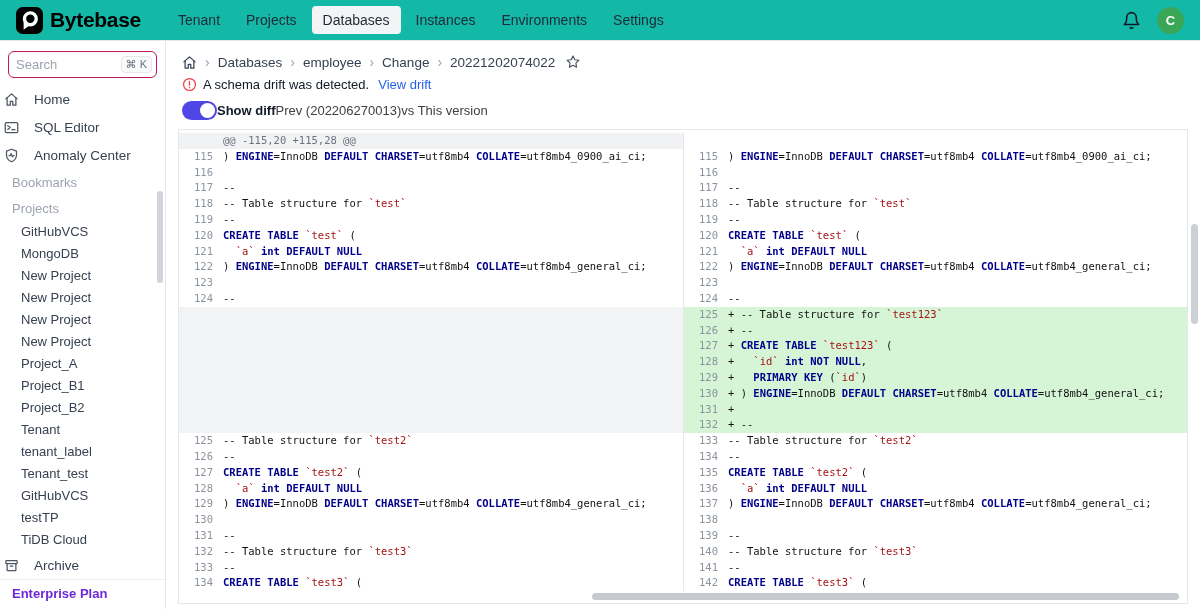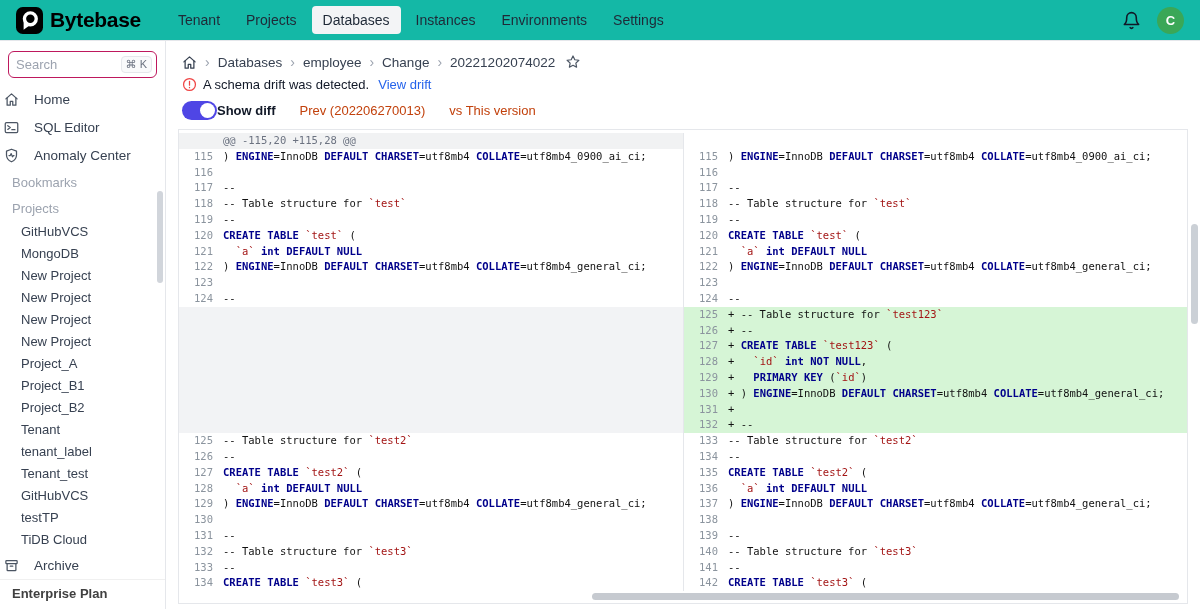--- a/index.html
+++ b/index.html
@@ -35,21 +35,21 @@
   .search-box kbd{font-size:11px; color:#6b7280; border:1px solid #e5e7eb; background:#f9fafb;
     border-radius:4px; padding:1px 4px; white-space:nowrap; font-family:"Liberation Sans", sans-serif;}
   .snav-item{display:flex; align-items:center; gap:15px; padding:0 4px; height:28px;
     font-size:13.5px; color:#374151; cursor:pointer;}
   .sicon{display:inline-flex; color:#4b5563;}
   .section-label{padding:0 12px; height:26px; display:flex; align-items:center;
     font-size:13px; color:#9ca3af;}
   .proj-item{padding:0 10px 0 21px; height:22px; display:flex; align-items:center;
     font-size:13px; color:#374151; cursor:pointer; white-space:nowrap; overflow:hidden;}
   .sidebar-bottom{margin-top:auto;}
-  .plan{font-size:13px; font-weight:700; color:#404040; padding:6px 12px 8px;
+  .plan{font-size:13px; font-weight:700; color:#6d28d9; padding:6px 12px 8px;
     border-top:1px solid #f0f0f0;}
   .side-scrollbar{position:absolute; right:2px; top:150px; width:6px; height:92px;
     border-radius:3px; background:#d1d5db; cursor:pointer;}
   
   .main{flex:1; position:relative; display:flex; flex-direction:column; overflow:hidden;}
   .breadcrumb{display:flex; align-items:center; gap:8px; padding:13px 16px 5px;
     font-size:13.5px; color:#374151; font-weight:500;}
   .bc-home{display:inline-flex; color:#374151; cursor:pointer;}
   .bc-items{display:inline-flex; align-items:center; gap:8px;}
   .bc-sep{color:#9ca3af; font-weight:400; font-size:14px;}
@@ -58,21 +58,21 @@
   .alert-row{display:flex; align-items:center; gap:6px; padding:2px 16px 3px; font-size:13px;
     color:#111827;}
   .alert-ic{display:inline-flex; color:var(--alert);}
   .link{color:var(--link); cursor:pointer; text-decoration:none; margin-left:3px;}
   .toolbar{display:flex; align-items:center; gap:0; padding:6px 16px 8px; font-size:13px;}
   .toggle{width:35px; height:19px; border-radius:10px; background:var(--accent);
     position:relative; display:inline-block; cursor:pointer; flex:none;}
   .toggle .knob{position:absolute; right:2px; top:2px; width:15px; height:15px;
     border-radius:50%; background:#fff;}
   .tog-label{font-weight:700; color:#111827;}
-  .cmp{color:#c2410c;padding-left:24px;}
+  .cmp{color:#404040;}
   
   .diff{margin:1px 12px 5px; border:1px solid #e5e7eb; background:#fff; flex:1;
     overflow:hidden; position:relative; padding-top:3px;}
   .drow{display:flex; height:15.8px; line-height:15.8px;}
   .dcell{width:50%; flex:none; display:flex; overflow:hidden;}
   .dcell.right{border-left:1px solid #e5e7eb;}
   .gut{width:36px; flex:none; text-align:right; padding-right:10px; color:#8b949e;
     font-size:10.5px; font-family:"DejaVu Sans Mono", monospace;margin-left:8px;}
   .code{white-space:pre; font-size:10.5px; font-family:"DejaVu Sans Mono", monospace;
     color:#111;}

